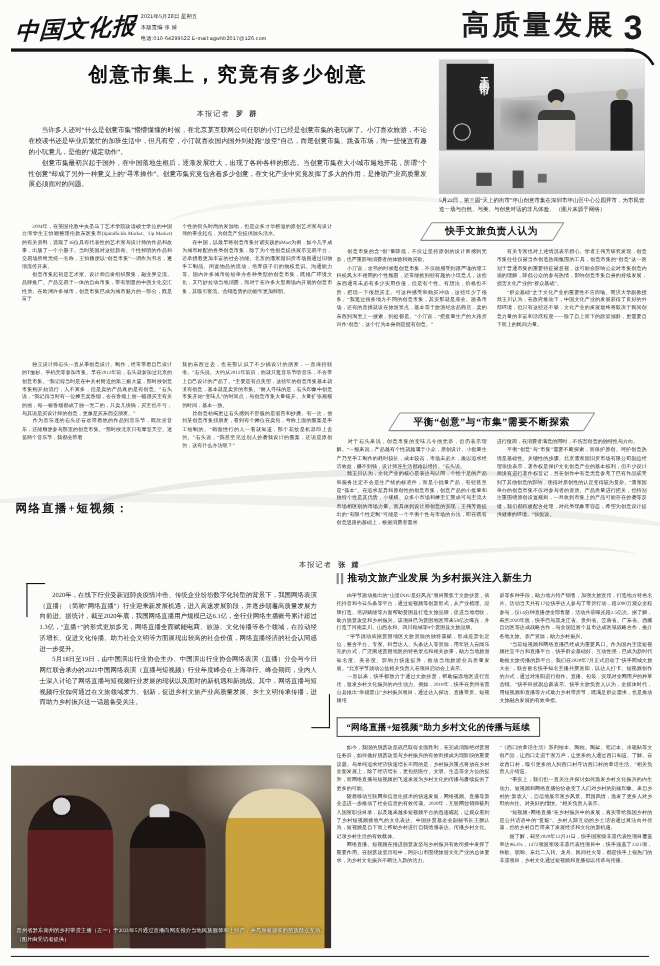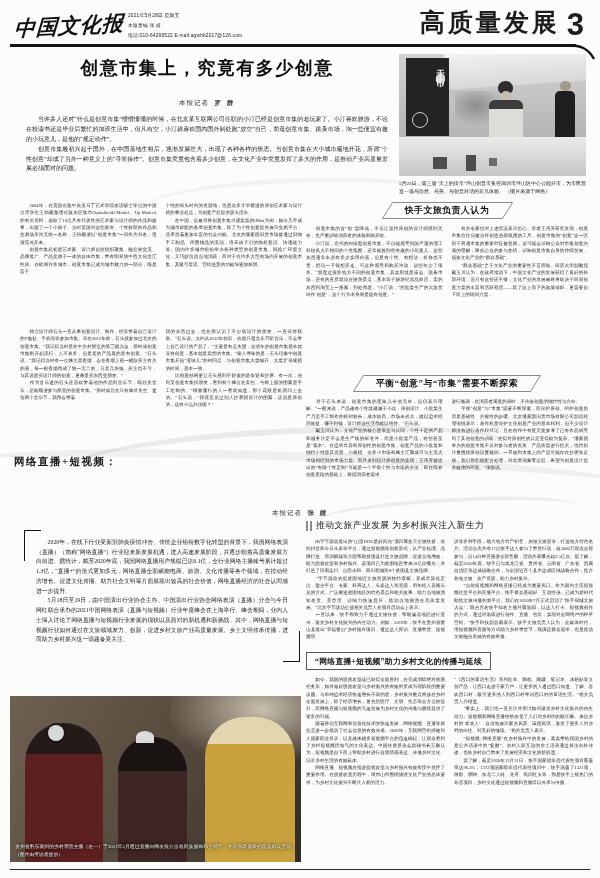--- a/index.html
+++ b/index.html
@@ -97,21 +97,21 @@
     border-radius:34px 34px 0 0; background:linear-gradient(#191311 26%, #3c2523 26%); }
   .photo2 .fig2::before { content:""; position:absolute; left:26%; top:-6px; width:18px;
     height:12px; border-radius:50% 50% 0 0; background:#dcdcdc; }
   .photo2 .fig3 { position:absolute; right:2%; bottom:-4px; width:31%; height:90%;
     border-radius:40px 40px 0 0; background:linear-gradient(#e3d5ad 18%, #c9a23d 18%); }
   .photo2 .caption { position:absolute; left:5px; right:5px; bottom:4px; color:#f4f4f2;
     font-size:4.8px; line-height:1.55; text-align:justify;
     text-shadow:0 0 2px rgba(0,0,0,.9), 0 0 4px rgba(0,0,0,.7); }
   
   .a2-right { position:absolute; left:306px; top:520px; width:287px; }
-  .a2-sub1 { display:flex; align-items:center; font-weight:400; font-size:8.8px;
+  .a2-sub1 { display:flex; align-items:center; font-weight:700; font-size:8.8px;
     letter-spacing:.4px; color:#101010; }
   .a2-sub1 .bars { display:inline-flex; gap:1.6px; margin-right:4px; }
   .a2-sub1 .bars i { display:block; width:2.2px; height:10px; background:#8c8c8c; }
   .a2-sub2 { display:inline-block; margin-top:7px; padding:2.5px 8px; border:.9px solid #555;
     font-weight:700; font-size:7.8px; letter-spacing:.3px; color:#101010; }
   .row1 { margin-top:6px; height:107px; }
   .row2 { margin-top:6px; height:186px; }
   .bottom-rule { position:absolute; left:10px; right:10px; top:869px; height:1.3px; background:#2a2a2a; }
 </style>
 </head>

